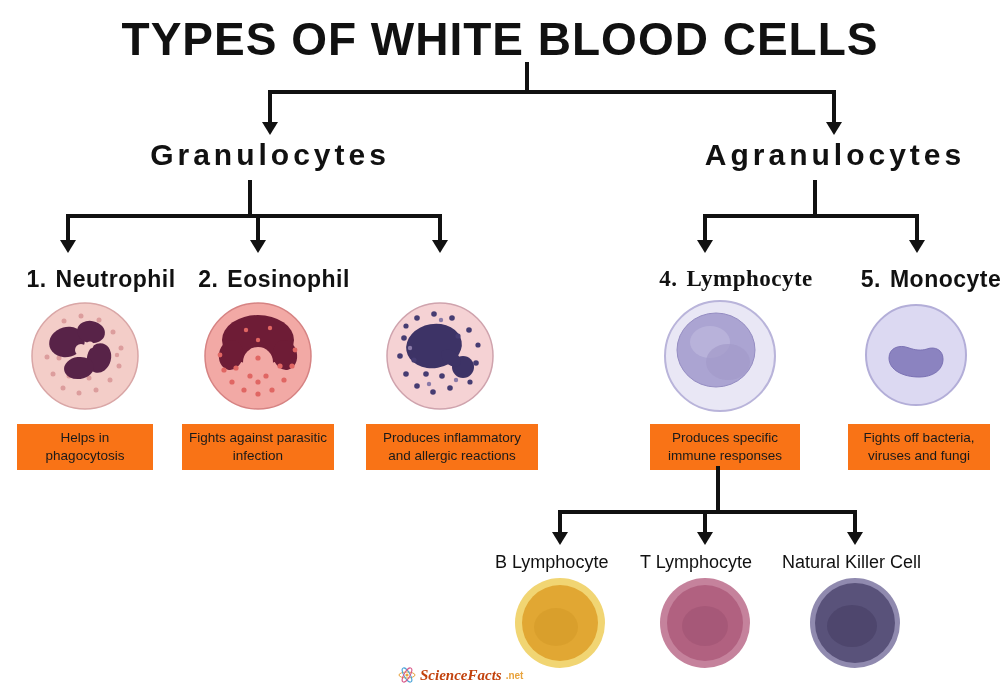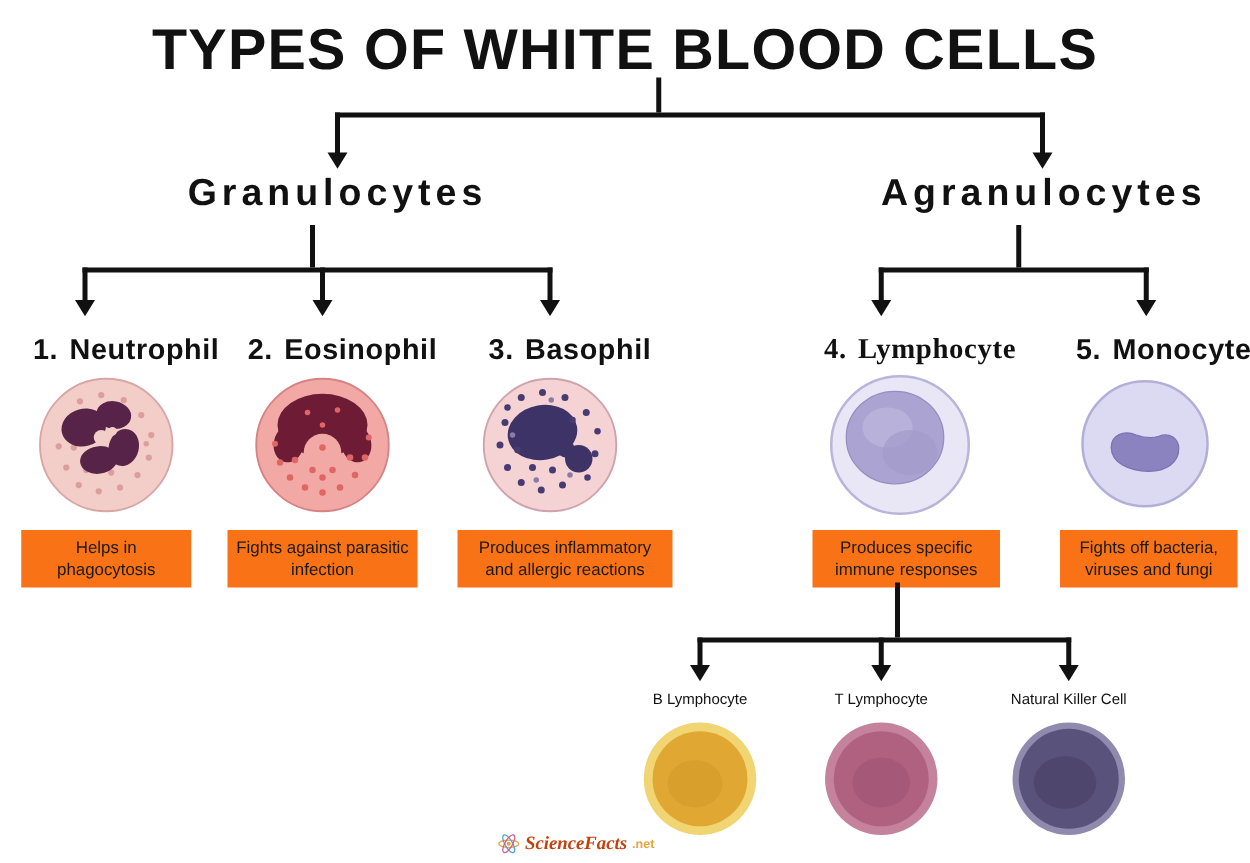--- a/index.html
+++ b/index.html
@@ -11,21 +11,21 @@
   .vline{position:absolute;width:4px;background:#111;}
   .hline{position:absolute;height:4px;background:#111;}
   .arrow{position:absolute;width:0;height:0;border-left:8px solid transparent;
          border-right:8px solid transparent;border-top:13px solid #111;}
   .cell-label{position:absolute;text-align:center;font-size:23px;font-weight:600;letter-spacing:0.5px;white-space:nowrap;margin-left:16px;}
   .cell-label .num{margin-right:9px;}
   .cell-img{position:absolute;}
   .desc{position:absolute;top:424px;min-height:42px;background:#f97316;display:flex;
         align-items:center;justify-content:center;text-align:center;font-size:13.5px;
         line-height:1.32;padding:5px 4px;box-sizing:border-box;color:#1a1a1a;}
-  .sub-label{position:absolute;top:552px;text-align:center;font-size:12px;font-weight:500;white-space:nowrap;}
+  .sub-label{position:absolute;top:552px;text-align:left;font-size:18px;font-weight:500;white-space:nowrap;}
   .watermark{position:absolute;top:666px;left:398px;display:flex;align-items:center;gap:4px;}
   .wm-name{font-family:"Liberation Serif", serif;font-style:italic;font-weight:700;
            font-size:15px;color:#c2410c;}
   .wm-tld{font-size:10px;color:#e8a33d;font-weight:700;}
 </style>
 </head>
 <body>
 
 <div class="canvas">
 
@@ -55,23 +55,20 @@
   <div class="vline" style="left:703px;top:214px;height:28px;"></div>
   <div class="arrow" style="left:697px;top:240px;"></div>
   <div class="vline" style="left:915px;top:214px;height:28px;"></div>
   <div class="arrow" style="left:909px;top:240px;"></div>
 
   <div class="cell-label" style="left:5px;top:266px;width:160px;">
     <span class="num">1.</span><span>Neutrophil</span>
   </div>
   <div class="cell-label" style="left:178px;top:266px;width:160px;">
     <span class="num">2.</span><span>Eosinophil</span>
-  </div>
-  <div class="cell-label" style="left:360px;top:266px;width:160px;">
-    <span class="num">3.</span><span>Basophil</span>
   </div>
   <div class="cell-label" style="left:637px;top:266px;width:166px;font-family:Liberation Serif, serif;">
     <span class="num">4.</span><span>Lymphocyte</span>
   </div>
   <div class="cell-label" style="left:835px;top:266px;width:160px;">
     <span class="num">5.</span><span>Monocyte</span>
   </div>
 
   <svg class="cell-img" style="left:29px;top:300px;" width="112" height="112" viewBox="0 0 112 112">
     <circle cx="56" cy="56" r="53" fill="#f3cdc8" stroke="#d9a6a6" stroke-width="1.5"></circle>

